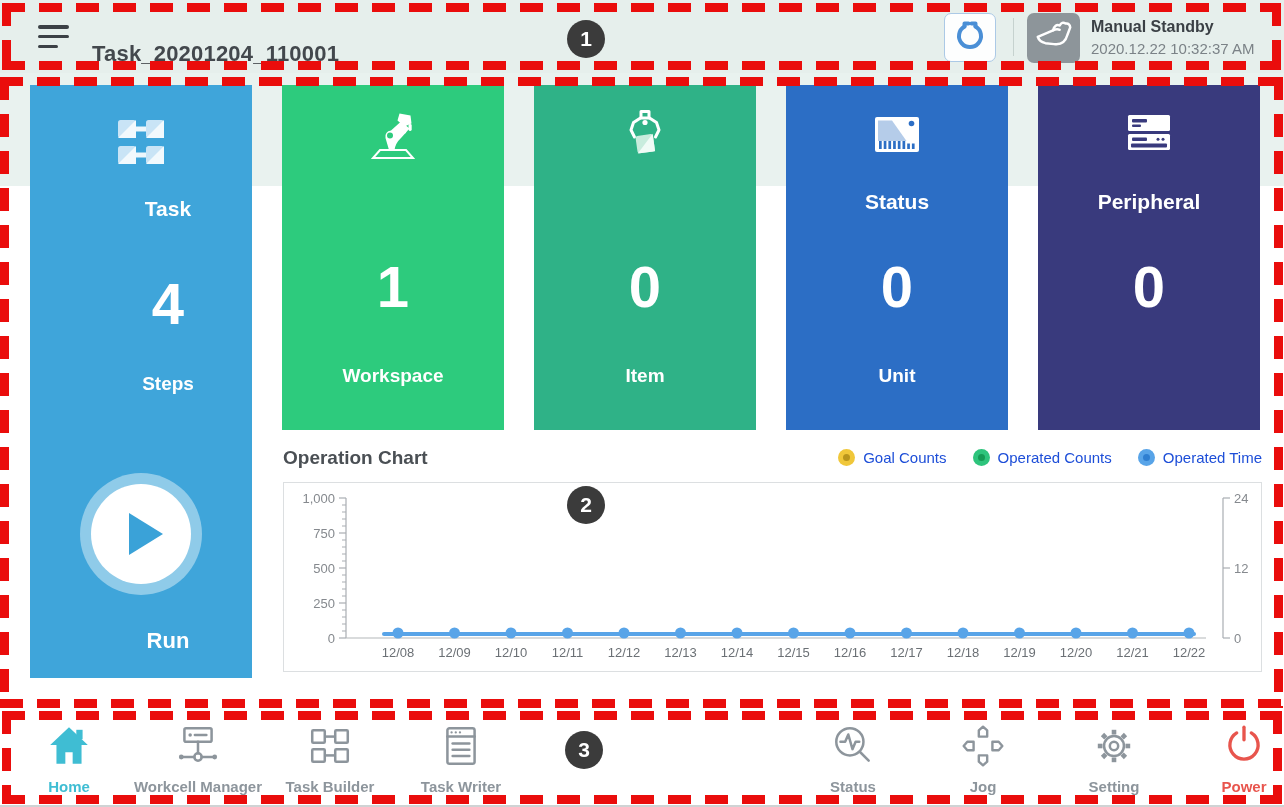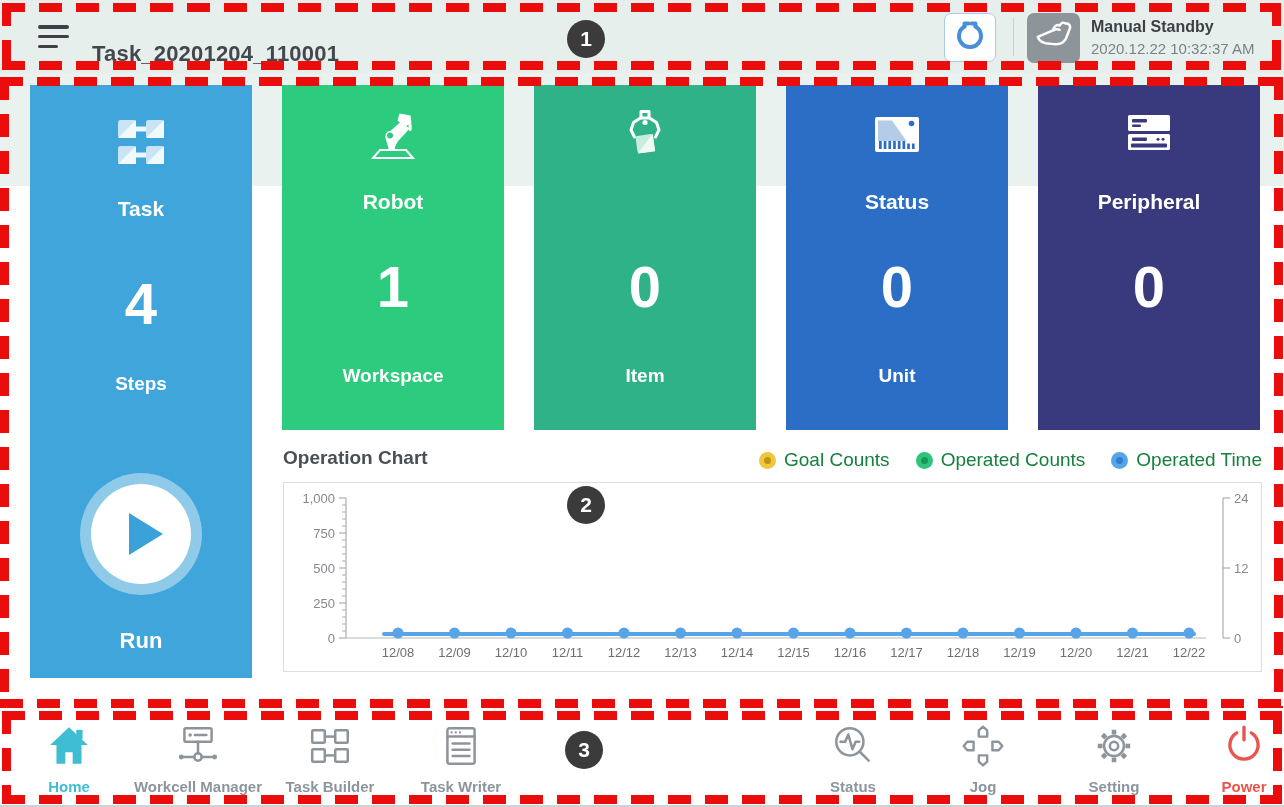--- a/index.html
+++ b/index.html
@@ -18,40 +18,40 @@
   .task-title { position:absolute; left:92px; top:41px; font-size:22px; font-weight:700; color:#43484d; letter-spacing:.2px; }
   .gripper-btn { position:absolute; left:944px; top:13px; width:52px; height:49px; background:#fdfefe; border:1.5px solid #abc9e6; border-radius:7px; display:flex; align-items:center; justify-content:center; cursor:pointer; }
   .hdr-divider { position:absolute; left:1013px; top:18px; width:1px; height:38px; background:#c6d2cf; }
   .hand-tile { position:absolute; left:1027px; top:13px; width:53px; height:50px; background:#8d959a; border-radius:7px; display:flex; align-items:center; justify-content:center; }
   .mode-block { position:absolute; left:1091px; top:18px; }
   .mode-label { font-size:16px; font-weight:700; color:#3b4045; }
   .mode-datetime { font-size:15px; color:#7b8287; margin-top:4px; }
 
   
   .card { position:absolute; top:85px; width:222px; height:345px; color:#fff; text-align:center; cursor:pointer; }
-  .card.tall { height:593px; }
+  .card.tall { height:593px;padding-left:27px; }
   .card .c-icon { position:absolute; top:22px; left:50%; transform:translateX(-50%); }
   .card .c-label { position:absolute; top:105px; width:100%; font-size:21px; font-weight:700; }
   .card .c-count { position:absolute; top:168px; width:100%; font-size:58px; font-weight:700; }
   .card .c-unit  { position:absolute; top:280px; width:100%; font-size:19px; font-weight:700; }
   .card.tall .c-icon { top:30px; }
   .card.tall .c-label { top:112px; }
   .card.tall .c-count { top:185px; }
   .card.tall .c-unit  { top:288px; }
   .run-btn { position:absolute; left:50%; top:399px; transform:translateX(-50%); width:100px; height:100px; background:#fff; border-radius:50%; box-shadow:0 0 0 11px rgba(255,255,255,.42); display:flex; align-items:center; justify-content:center; cursor:pointer; }
   .play-tri { width:0; height:0; border-left:34px solid #3aa2d8; border-top:21px solid transparent; border-bottom:21px solid transparent; margin-left:10px; }
   .run-label { position:absolute; top:543px; width:100%; font-size:22px; font-weight:700; }
 
   
   .chart-title { position:absolute; left:283px; top:447px; font-size:19px; font-weight:700; color:#4a4f54; }
   .legend { position:absolute; top:449px; right:22px; display:flex; gap:26px; align-items:center; }
   .legend-item { display:flex; align-items:center; gap:8px; cursor:pointer; }
   .legend-item .dot { position:relative; width:17px; height:17px; border-radius:50%; }
   .legend-item .dot-core { position:absolute; left:5px; top:5px; width:7px; height:7px; border-radius:50%; }
-  .legend-item .l-text { font-size:19px; color:#15803d; }
+  .legend-item .l-text { font-size:15px; color:#1d4ed8; }
   .chart-box { position:absolute; left:283px; top:482px; width:979px; height:190px; background:#fff; border:1px solid #dcdfe1; }
   .chart-box svg { display:block; }
   svg text { font-family:"Liberation Sans","DejaVu Sans",sans-serif; }
 
   
   .nav { position:absolute; left:12px; top:712px; width:1284px; height:95px; background:#fff; }
   .nav-item { position:absolute; top:8px; width:170px; text-align:center; color:#8d959c; cursor:pointer; }
   .nav-item .n-icon { height:52px; display:flex; align-items:center; justify-content:center; }
   .nav-item .n-label { font-size:15px; font-weight:700; margin-top:6px; }
 
@@ -134,21 +134,20 @@
     <div class="c-icon">
       <svg width="58" height="56" viewBox="0 0 56 56">
         <polygon points="8,51 48,51 41,43 15,43" fill="none" stroke="#fff" stroke-width="2"></polygon>
         <path fill="#fff" fill-rule="evenodd" d="M24 43 L20.5 31 Q19.5 24.5 26 23.5 L36 14.5 L44.5 21.5 L36 31 Q30.5 36 29.5 43 Z
                  M25 28.5 m-3 0 a3 3 0 1 0 6 0 a3 3 0 1 0 -6 0"></path>
         <path fill="#fff" d="M34.5 6.5 L45.5 8.5 L46.5 16.5 L39.5 19.5 L32.5 13.5 Z"></path>
         <rect x="38" y="19.5" width="3.2" height="7" rx="1.4" fill="#fff"></rect>
         <rect x="43.5" y="17" width="3.2" height="7" rx="1.4" fill="#fff"></rect>
       </svg>
     </div>
-    <div class="c-label">Robot</div>
     <div class="c-count">1</div>
     <div class="c-unit">Workspace</div>
   </div>
 
   <div class="card" style="left: 534px; background: rgb(47, 178, 135);">
     <div class="c-icon">
       <svg width="58" height="56" viewBox="0 0 56 56">
         <g stroke="#fff" stroke-width="3" fill="none" stroke-linecap="round" stroke-linejoin="round">
           <path d="M24 4.5 h8 v6.5 h-8 z"></path>
           <path d="M23.5 11 L16.5 15.5 L14 23 L17.5 30"></path>

